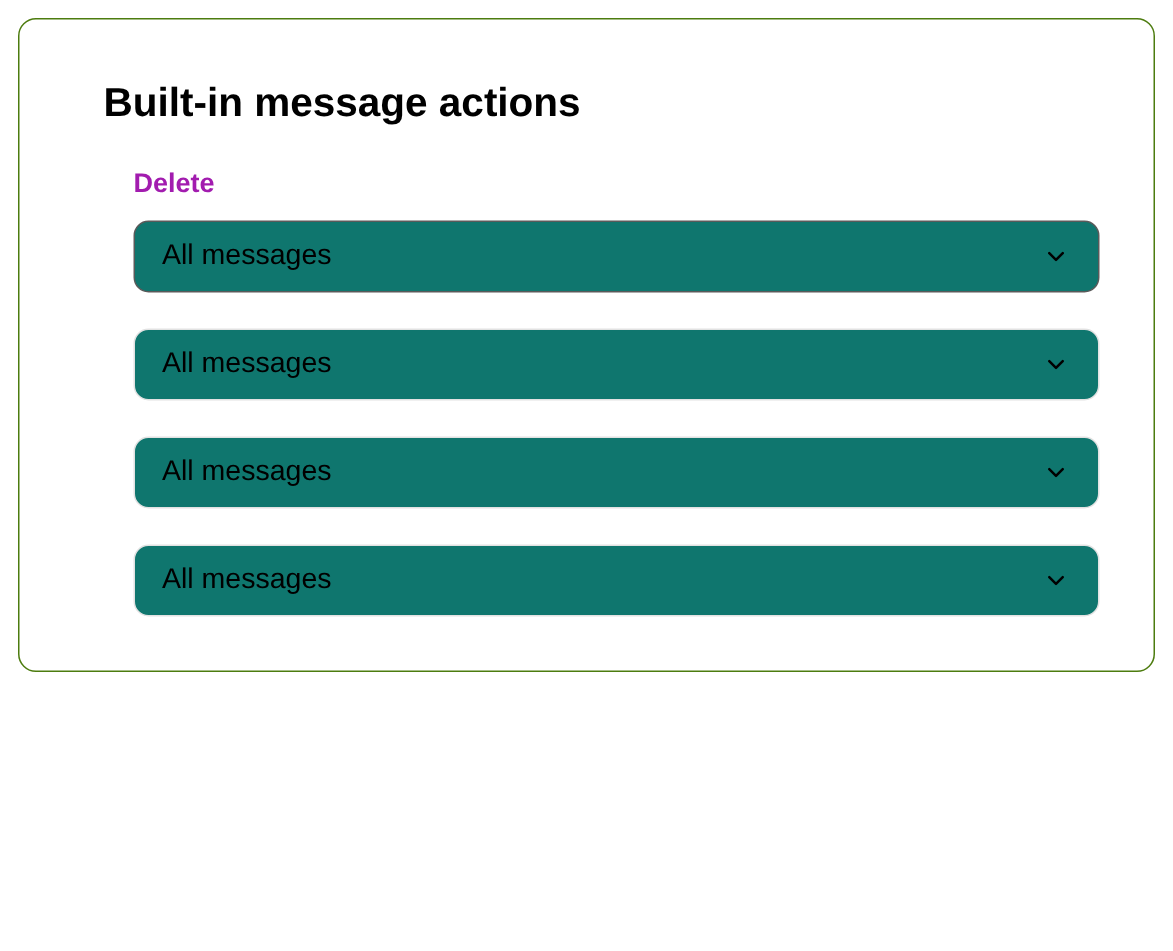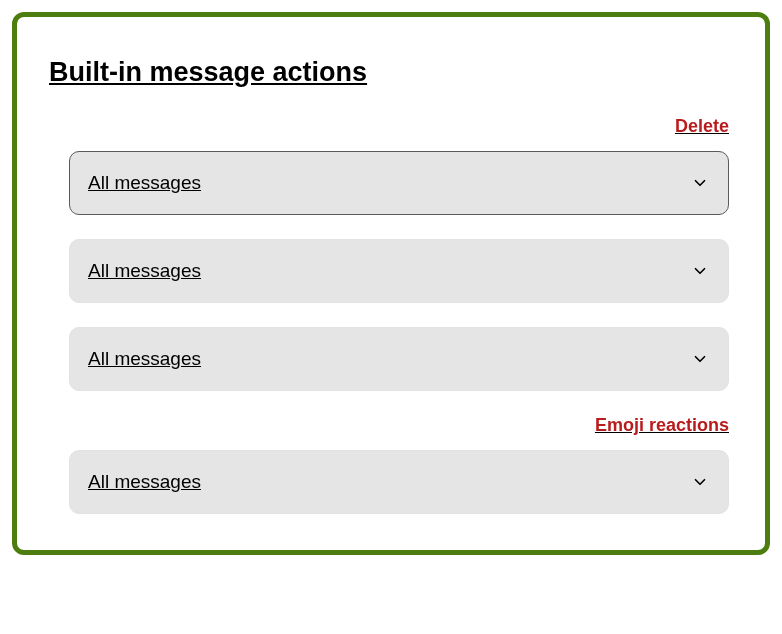--- a/index.html
+++ b/index.html
@@ -7,56 +7,54 @@
       margin: 0;
       padding: 0;
     }
     body {
       font-family: -apple-system, BlinkMacSystemFont, "Segoe UI", Helvetica, Arial, sans-serif;
       background: #ffffff;
       padding: 12px;
       width: 782px;
     }
     .card {
-      border: 5px solid #4d7c0f;
+      border: 1px solid #4d7c0f;
       border-radius: 12px;
-      padding: 40px 36px 36px 32px;
-      text-decoration: underline;
+      padding: 40px 36px 36px 56px;
     }
     .section-title {
       font-size: 27px;
       font-weight: 700;
       color: #000000;
       margin-bottom: 28px;
     }
     .field-group {
       margin-bottom: 24px;
       padding-left: 20px;
     }
     .field-group:last-child {
       margin-bottom: 0;
     }
     .field-label {
       font-size: 18px;
       font-weight: 700;
-      color: #b91c1c;
+      color: #a21caf;
       margin-bottom: 14px;
       display: block;
-      text-align: right;
     }
     .select-wrap {
       position: relative;
       width: 100%;
     }
     .select-box {
       width: 100%;
-      height: 64px;
+      height: 48px;
       border: 1px solid #e2e2e2;
       border-radius: 10px;
-      background: #e5e5e5;
+      background: #0f766e;
       font-size: 19px;
       color: #000000;
       padding: 0 50px 0 18px;
       appearance: none;
       -webkit-appearance: none;
       cursor: pointer;
       text-align: left;
       display: flex;
       align-items: center;
     }
@@ -114,21 +112,20 @@
       </button>
       <span class="chevron">
         <svg width="18" height="18" viewBox="0 0 24 24" fill="none" stroke="#000000" stroke-width="2.2" stroke-linecap="round" stroke-linejoin="round">
             <polyline points="6 9 12 15 18 9"></polyline>
           </svg>
       </span>
     </div>
   </div>
 
   <div class="field-group">
-    <label class="field-label">Emoji reactions</label>
     <div class="select-wrap">
       <button type="button" class="select-box">
         <span>All messages</span>
       </button>
       <span class="chevron">
         <svg width="18" height="18" viewBox="0 0 24 24" fill="none" stroke="#000000" stroke-width="2.2" stroke-linecap="round" stroke-linejoin="round">
             <polyline points="6 9 12 15 18 9"></polyline>
           </svg>
       </span>
     </div>

